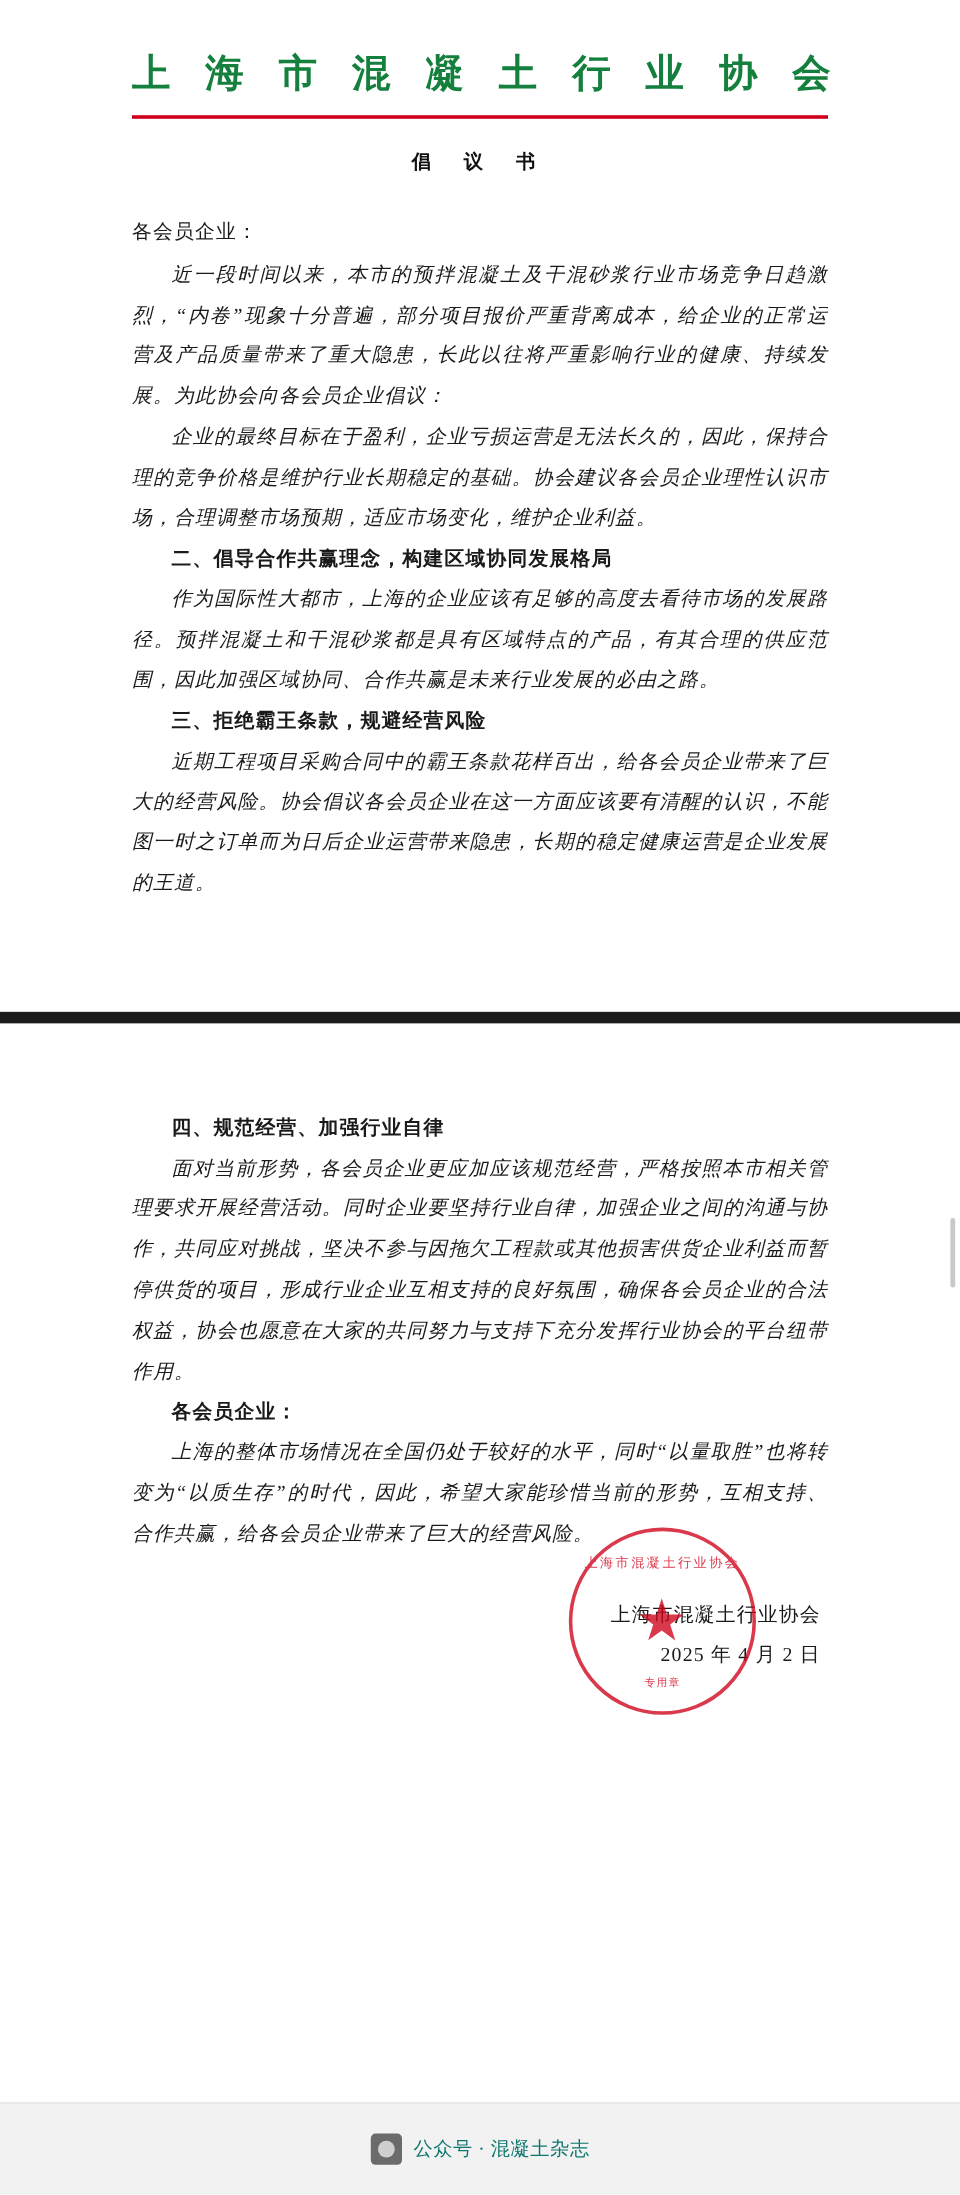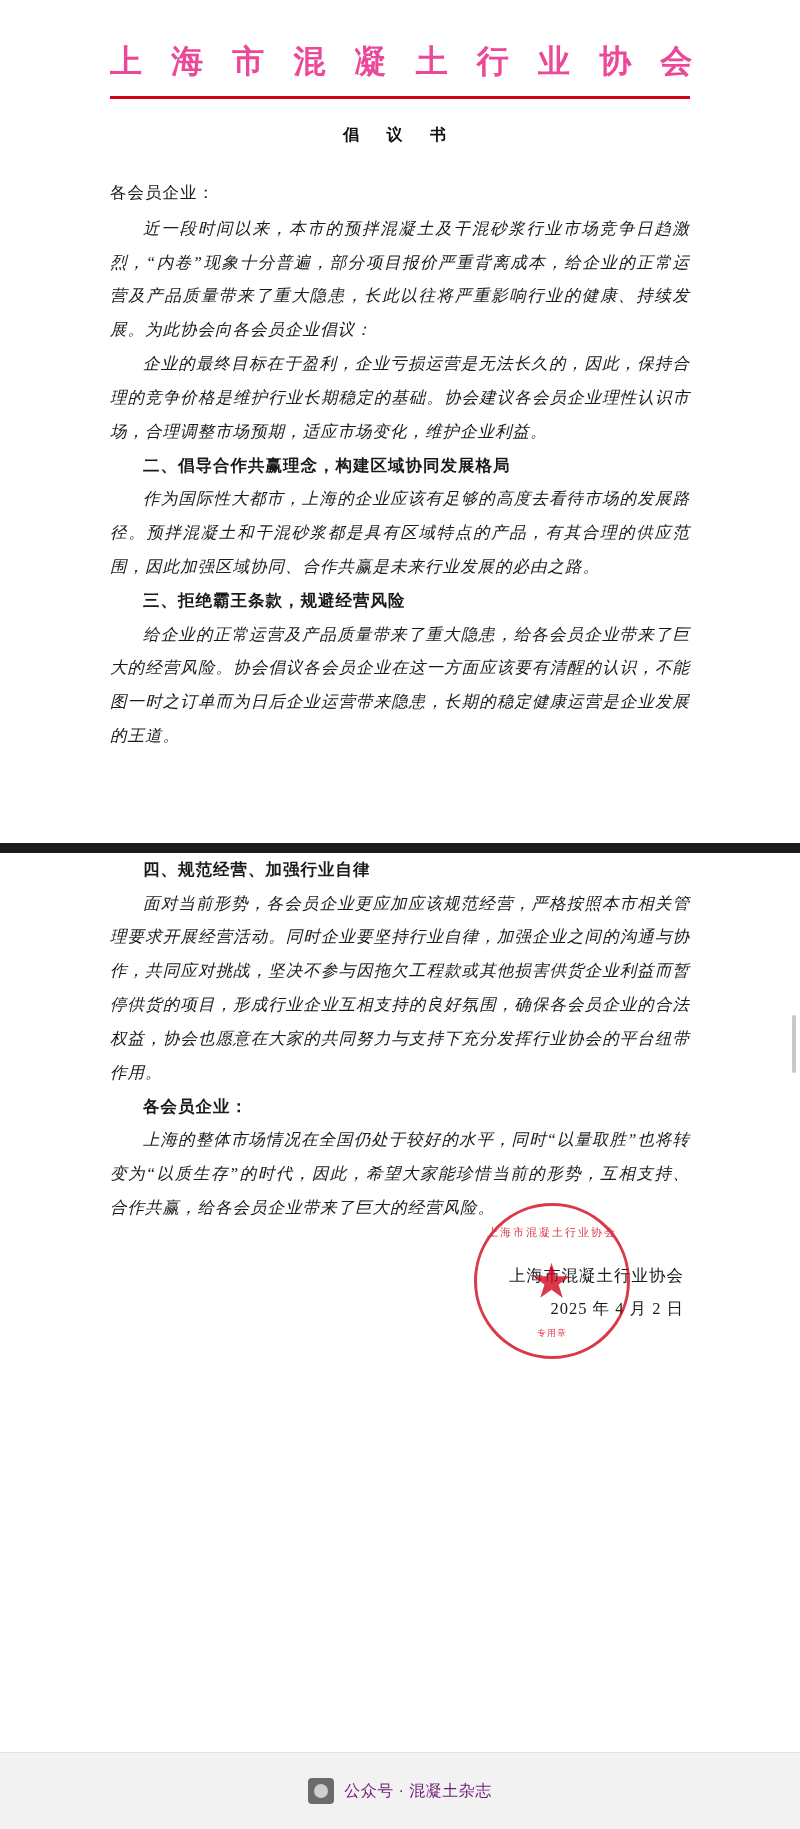--- a/index.html
+++ b/index.html
@@ -24,21 +24,21 @@
   .sheet {
     position: relative;
     background: #ffffff;
     padding: 0 110px;
     box-sizing: border-box;
   }
   .sheet.first { padding-top: 34px; }
 
   .letterhead {
     text-align: center;
-    color: #ec4899;
+    color: #15803d;
     font-family: "DejaVu Serif", "Liberation Serif", serif;
     font-weight: bold;
     font-size: 32px;
     letter-spacing: 9px;
     padding: 6px 0 12px 0;
     white-space: nowrap;
   }
   .letterhead-rule {
     height: 3px;
     background: #d0021b;
@@ -78,20 +78,21 @@
     font-family: "DejaVu Serif", "Liberation Serif", serif;
   }
   .spacer-bottom { height: 90px; }
 
   
   .sheet-gap {
     height: 10px;
     background: #1b1b1b;
   }
   .sheet.second {
+    padding-top: 70px;
     padding-bottom: 10px;
   }
 
   
   .sign-block {
     position: relative;
     margin-top: 34px;
     text-align: right;
     font-size: 16.5px;
     line-height: 2.0;
@@ -162,22 +163,23 @@
     left: 50%;
     top: 50%;
     transform: translate(-50%, -50%);
     width: 14px;
     height: 14px;
     border-radius: 50%;
     background: #cfcfcf;
   }
   .account-name {
     font-size: 16px;
-    color: #701a75;
+    color: #0f766e;
     letter-spacing: .5px;
+    font-family: Liberation Serif, serif;
   }
 
   
   .scrollbar {
     position: absolute;
     right: 4px;
     top: 1015px;
     width: 4px;
     height: 58px;
     background: #c9c9c9;
@@ -199,21 +201,21 @@
     <div class="salutation">各会员企业：</div>
 
     <p class="body-para">近一段时间以来，本市的预拌混凝土及干混砂浆行业市场竞争日趋激烈，“内卷”现象十分普遍，部分项目报价严重背离成本，给企业的正常运营及产品质量带来了重大隐患，长此以往将严重影响行业的健康、持续发展。为此协会向各会员企业倡议：</p>
 
     <p class="body-para">企业的最终目标在于盈利，企业亏损运营是无法长久的，因此，保持合理的竞争价格是维护行业长期稳定的基础。协会建议各会员企业理性认识市场，合理调整市场预期，适应市场变化，维护企业利益。</p>
 
     <p class="section-head">二、倡导合作共赢理念，构建区域协同发展格局</p>
     <p class="body-para">作为国际性大都市，上海的企业应该有足够的高度去看待市场的发展路径。预拌混凝土和干混砂浆都是具有区域特点的产品，有其合理的供应范围，因此加强区域协同、合作共赢是未来行业发展的必由之路。</p>
 
     <p class="section-head">三、拒绝霸王条款，规避经营风险</p>
-    <p class="body-para">给企业的正常运营及产品质量带来了重大隐患，给各会员企业带来了巨大的经营风险。协会倡议各会员企业在这一方面应该要有清醒的认识，不能图一时之订单而为日后企业运营带来隐患，长期的稳定健康运营是企业发展的王道。</p>
+    <p class="body-para">近期工程项目采购合同中的霸王条款花样百出，给各会员企业带来了巨大的经营风险。协会倡议各会员企业在这一方面应该要有清醒的认识，不能图一时之订单而为日后企业运营带来隐患，长期的稳定健康运营是企业发展的王道。</p>
 
     <div class="spacer-bottom"></div>
   </div>
 
   <div class="sheet-gap"></div>
 
   <div class="sheet second">
 
     <p class="section-head">四、规范经营、加强行业自律</p>
     <p class="body-para">面对当前形势，各会员企业更应加应该规范经营，严格按照本市相关管理要求开展经营活动。同时企业要坚持行业自律，加强企业之间的沟通与协作，共同应对挑战，坚决不参与因拖欠工程款或其他损害供货企业利益而暂停供货的项目，形成行业企业互相支持的良好氛围，确保各会员企业的合法权益，协会也愿意在大家的共同努力与支持下充分发挥行业协会的平台纽带作用。</p>

